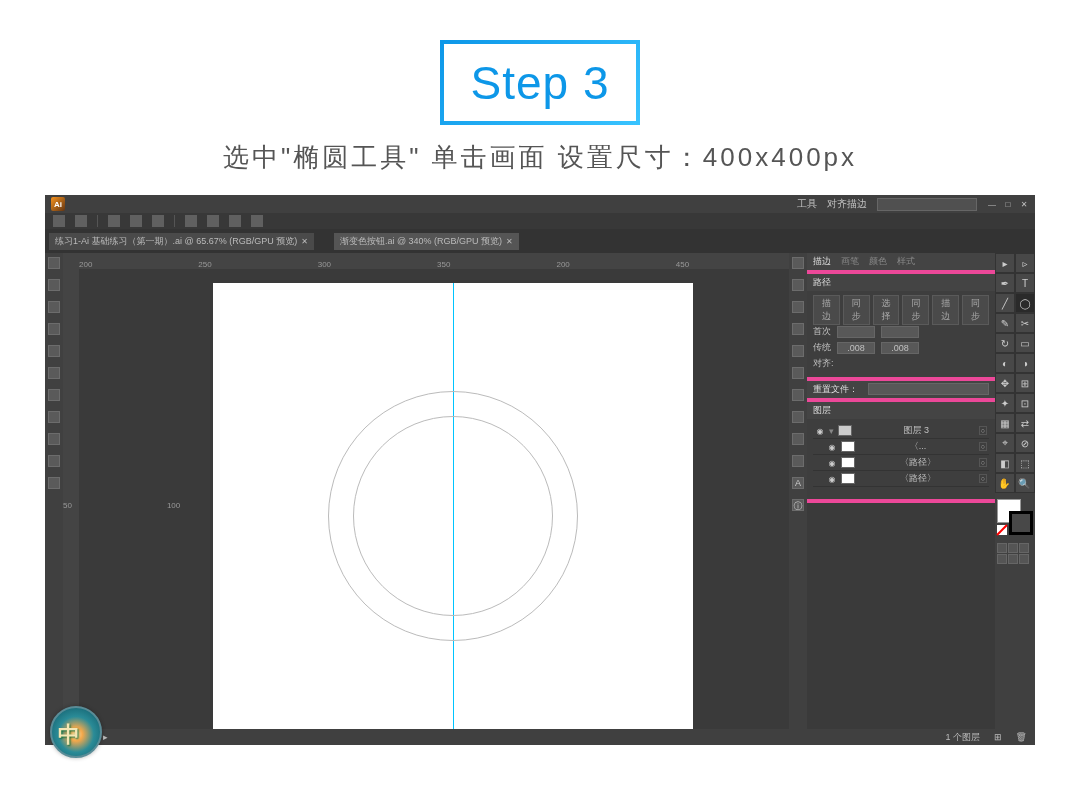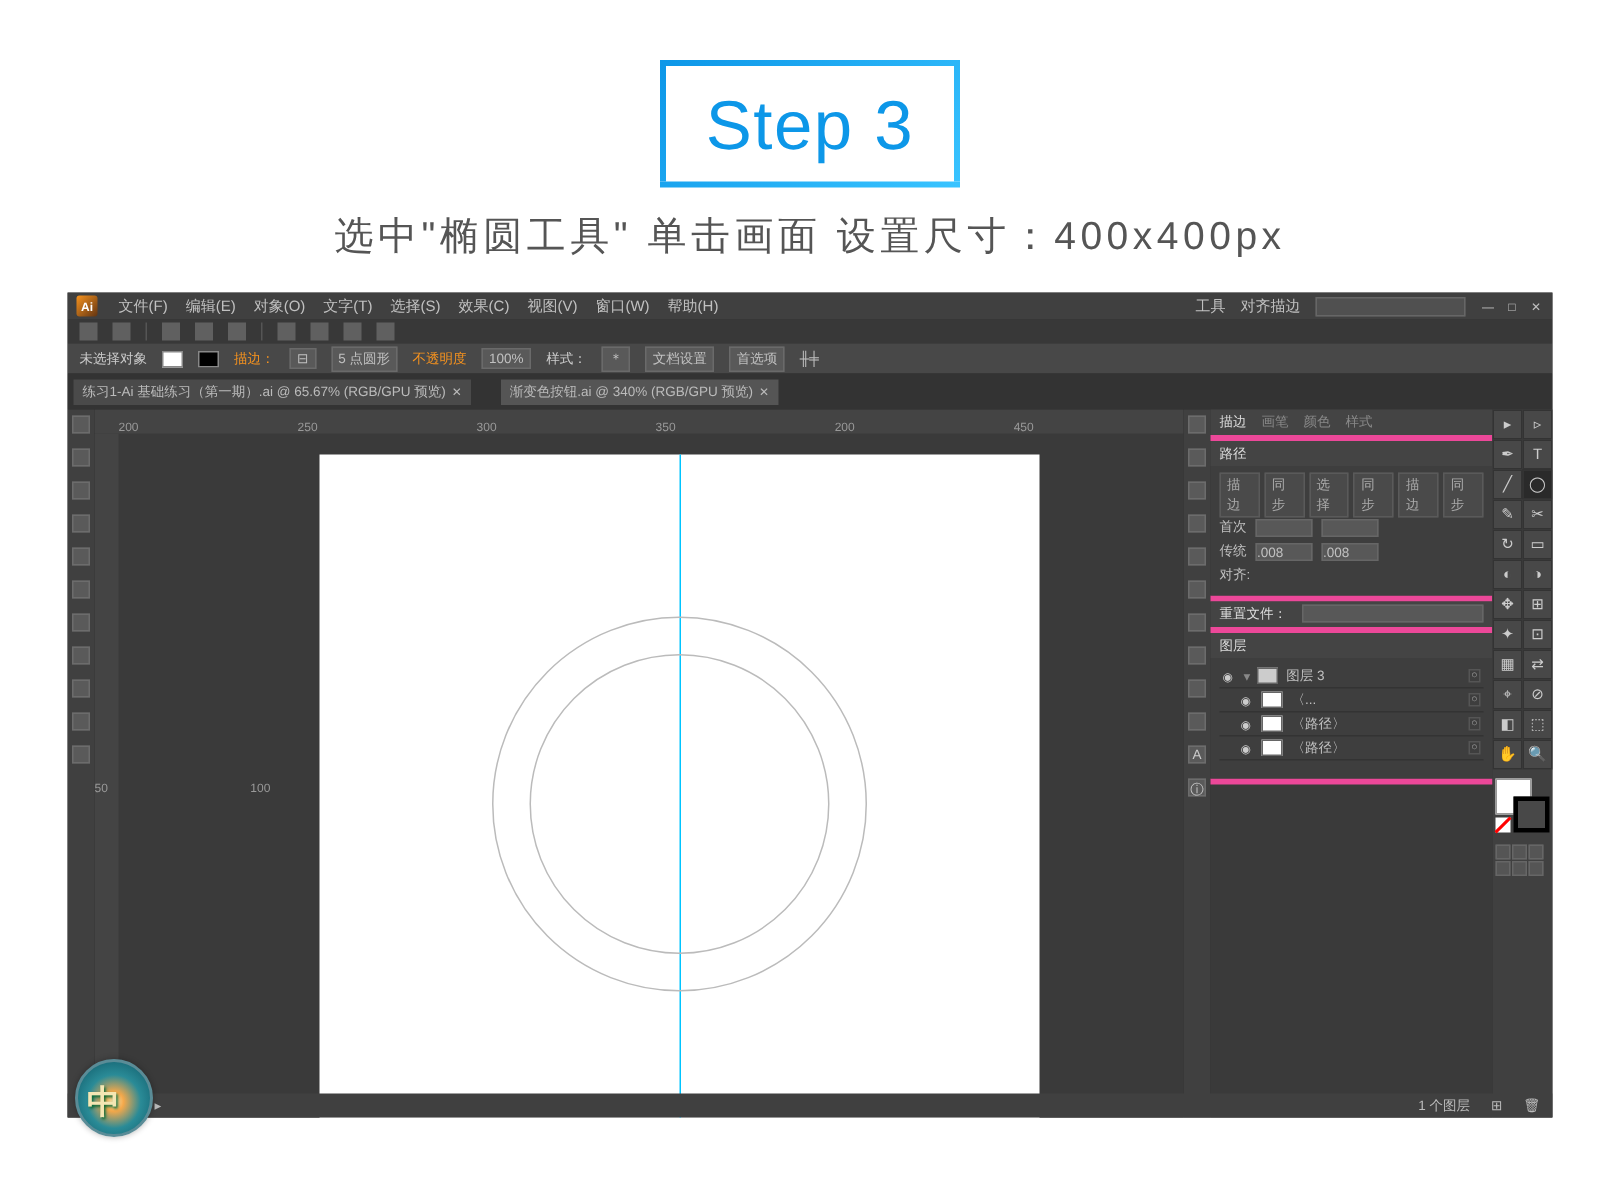--- a/index.html
+++ b/index.html
@@ -35,21 +35,21 @@
 .optbar .swatch.black { background: #000; }
 .optbar .combo { background: #595959; padding: 1px 4px; border: 1px solid #6a6a6a; }
 
 
 .tabs { height: 18px; background: #333; display: flex; align-items: center; padding: 12px 4px; gap: 20px; }
 .tab { background: #4a4a4a; padding: 2px 6px; font-size: 9px; color: #bbb; display: flex; align-items: center; gap: 4px; }
 .tab.active { background: #555; align-items: center; }
 .tab .x { font-size: 8px; }
 
 
-.main { display: flex; height: calc(100% - 72px); }
+.main { display: flex; height: calc(100% - 72px); text-align: center; }
 .lbar { width: 18px; background: #404040; display: flex; flex-direction: column; align-items: center; padding-top: 4px; gap: 10px; }
 .lbar .ic { width: 12px; height: 12px; background: #5a5a5a; border: 1px solid #6c6c6c; }
 
 .canvas-wrap { flex: 1; background: #3a3a3a; position: relative; overflow: hidden; }
 .ruler-h { height: 16px; background: #444; display: flex; align-items: flex-end; padding-left: 16px; font-size: 8px; color: #999; gap: 106px; }
 .ruler-v { width: 16px; background: #444; position: absolute; left: 0; top: 16px; bottom: 0; display: flex; flex-direction: row; font-size: 8px; color: #999; gap: 95px; padding-top: 10px; align-items: center; }
 .artboard { position: absolute; left: 150px; top: 30px; width: 480px; height: 470px; background: #fff; }
 .circle1 { position: absolute; width: 250px; height: 250px; border: 1px solid #bbb; border-radius: 50%; left: 115px; top: 108px; }
 .circle2 { position: absolute; width: 200px; height: 200px; border: 1px solid #bbb; border-radius: 50%; left: 140px; top: 133px; }
 .guide-v { position: absolute; width: 1px; background: #00c4ff; left: 240px; top: 0; bottom: 0; }
@@ -107,31 +107,20 @@
 
 <div class="step-badge">
   <span>Step 3</span>
 </div>
 <div class="subtitle">选中"椭圆工具" 单击画面  设置尺寸：400x400px</div>
 
 <div class="app">
 
   <div class="menubar">
     <div class="ai-logo">Ai</div>
-    <div class="menubar-items">
-      <span>文件(F)</span>
-      <span>编辑(E)</span>
-      <span>对象(O)</span>
-      <span>文字(T)</span>
-      <span>选择(S)</span>
-      <span>效果(C)</span>
-      <span>视图(V)</span>
-      <span>窗口(W)</span>
-      <span>帮助(H)</span>
-    </div>
     <div class="menubar-right">
       <span>工具</span>
       <span>对齐描边</span>
       <div class="search-input"></div>
       <div class="win-ctrl">
         <span>—</span>
         <span>□</span>
         <span>✕</span>
       </div>
     </div>
@@ -144,35 +133,20 @@
     <span class="ic"></span>
     <span class="ic"></span>
     <span class="ic"></span>
     <span class="sep"></span>
     <span class="ic"></span>
     <span class="ic"></span>
     <span class="ic"></span>
     <span class="ic"></span>
   </div>
 
-  <div class="optbar">
-    <span class="lbl">未选择对象</span>
-    <span class="swatch"></span>
-    <span class="swatch black"></span>
-    <span class="orange">描边：</span>
-    <span class="combo">⊟</span>
-    <span class="combo">5 点圆形</span>
-    <span class="orange">不透明度</span>
-    <span class="combo">100%</span>
-    <span class="lbl">样式：</span>
-    <span class="combo">＊</span>
-    <span class="combo">文档设置</span>
-    <span class="combo">首选项</span>
-    <span>╫╪</span>
-  </div>
 
   <div class="tabs">
     <div class="tab">
       <span>练习1-Ai 基础练习（第一期）.ai @ 65.67% (RGB/GPU 预览)</span>
       <span class="x">✕</span>
     </div>
     <div class="tab active">
       <span>渐变色按钮.ai @ 340% (RGB/GPU 预览)</span>
       <span class="x">✕</span>
     </div>

